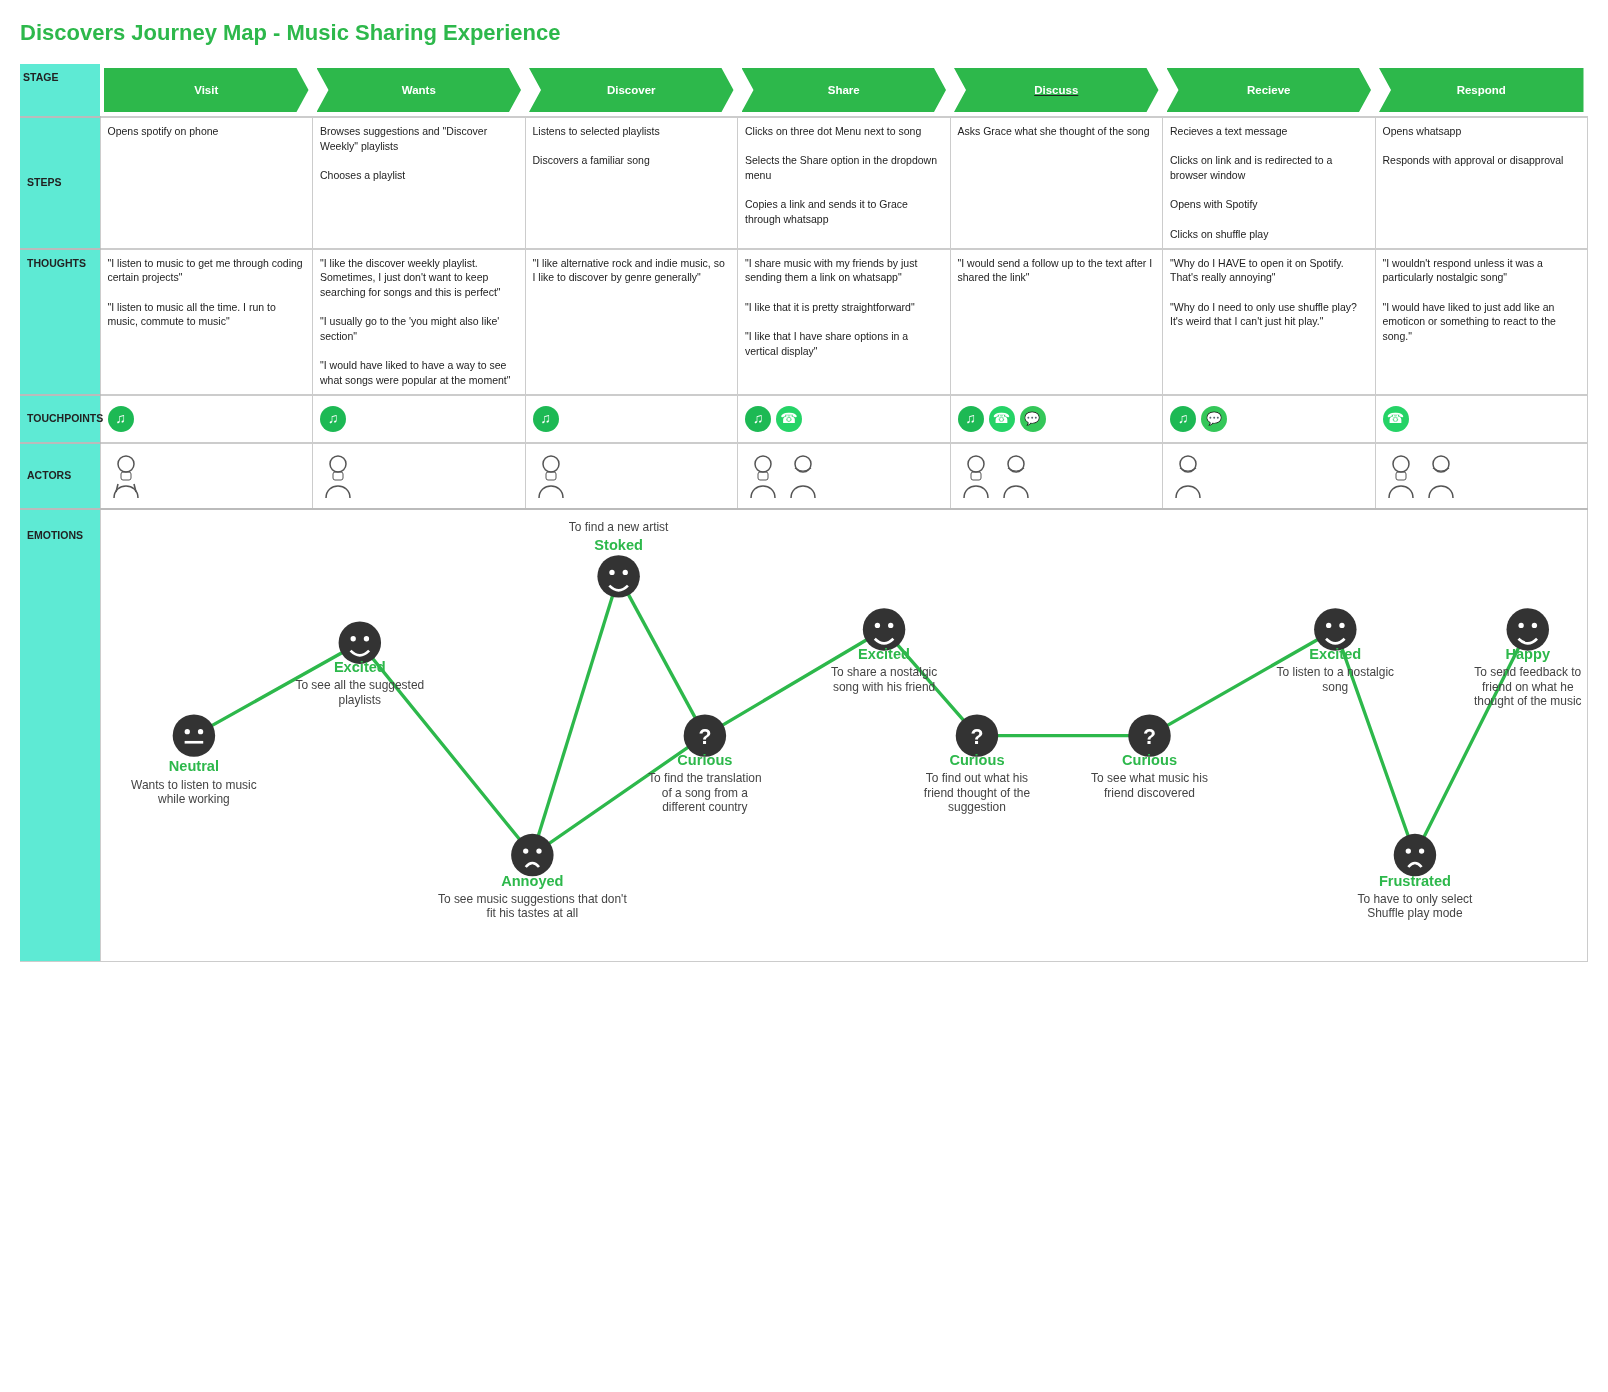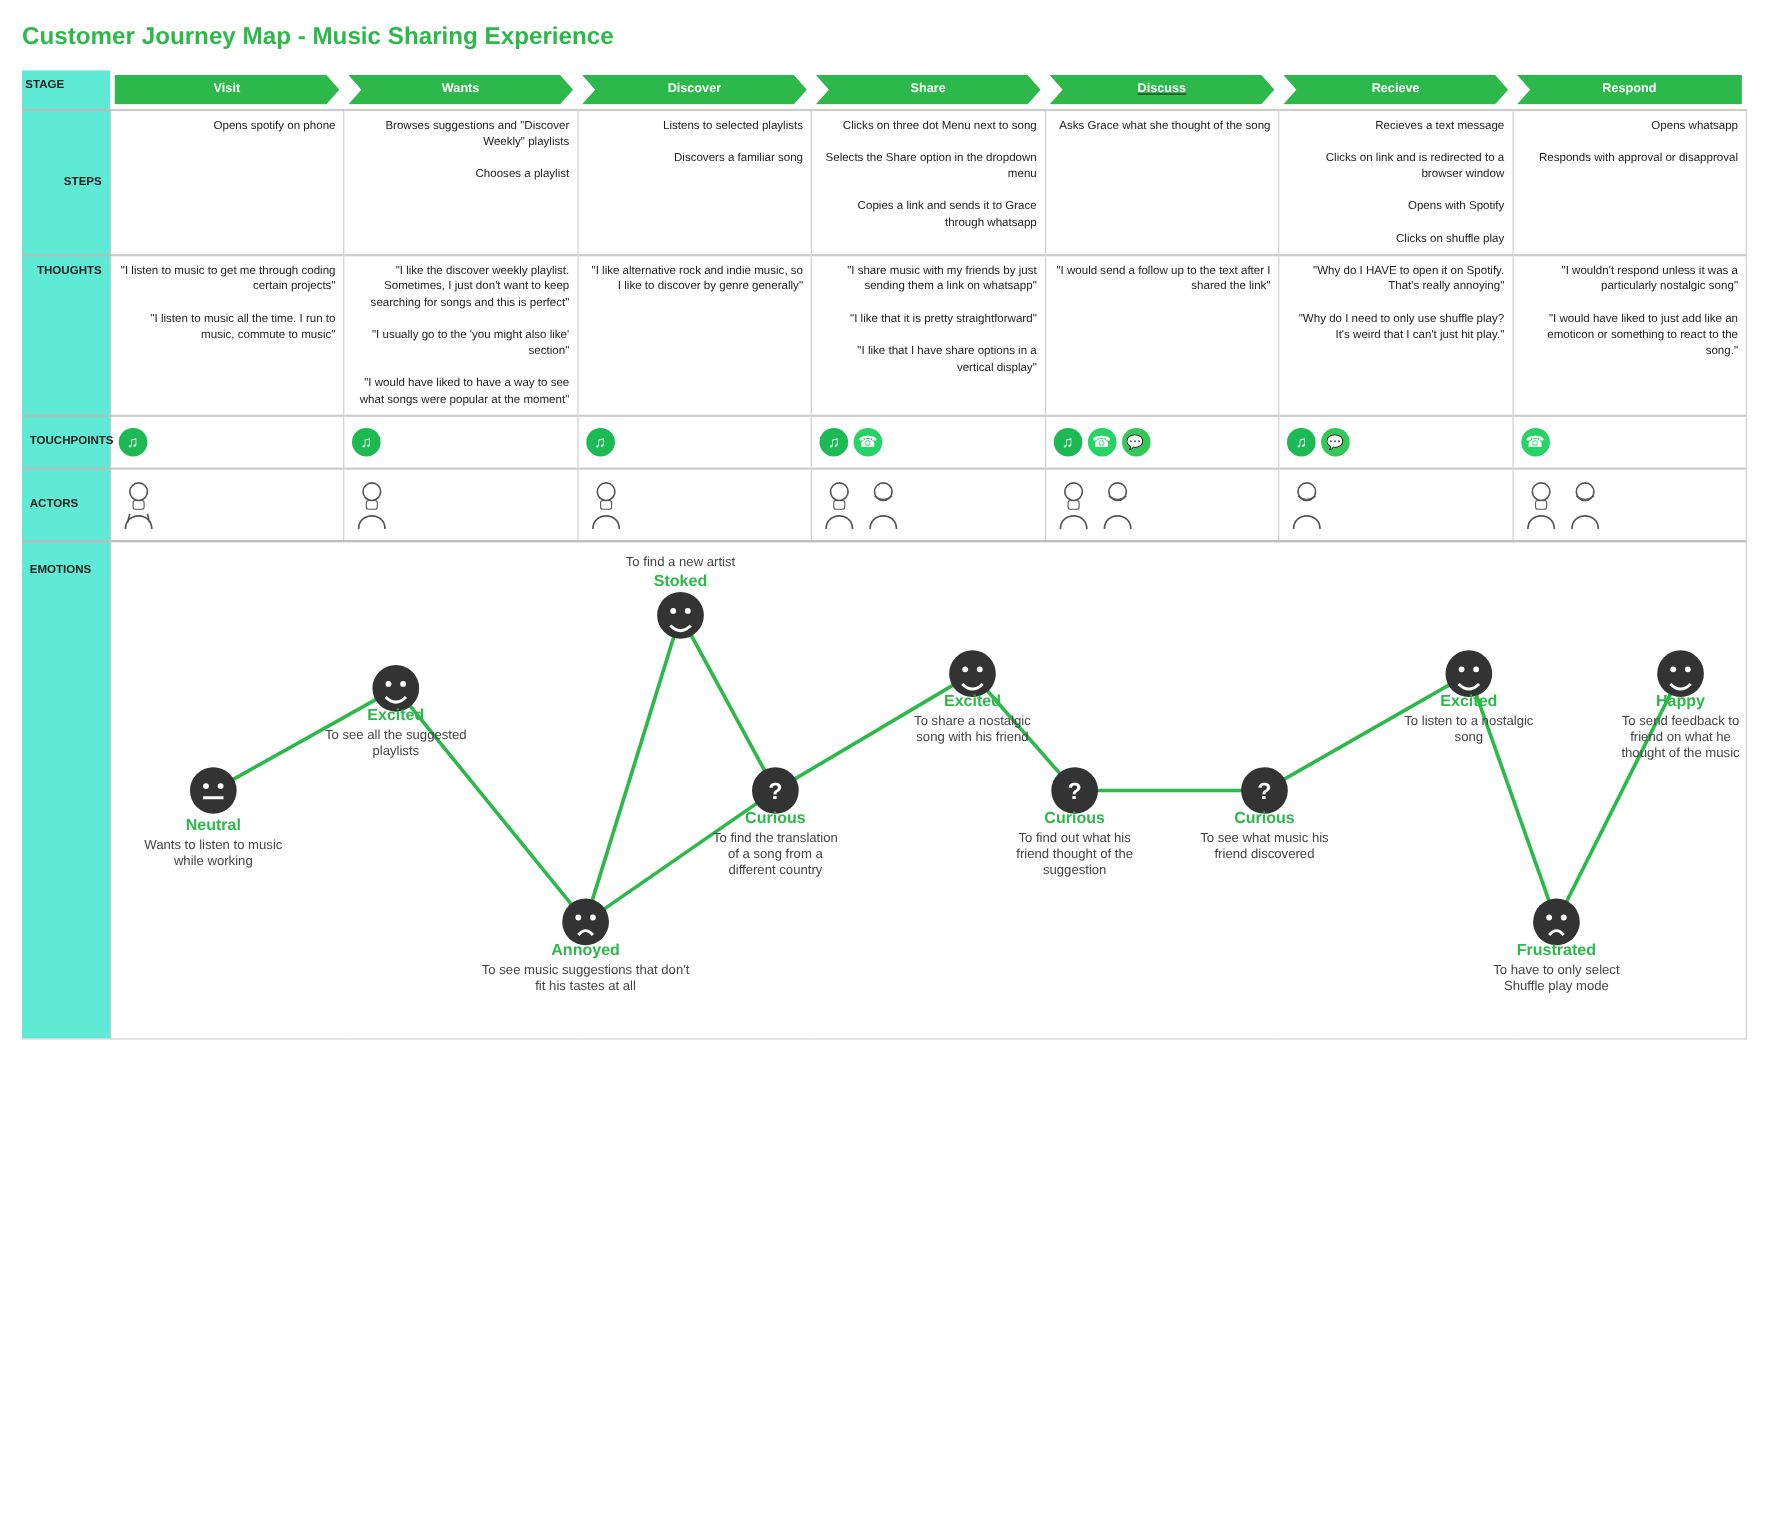--- a/index.html
+++ b/index.html
@@ -45,40 +45,39 @@
       display: flex;
       align-items: center;
       justify-content: center;
       position: relative;
       background: #2db84b;
       color: #fff;
       font-weight: bold;
       font-size: 11.5px;
       text-align: center;
       padding: 8px 4px;
-      height: 27px;
+      height: 44px;
       clip-path: polygon(0 0, calc(100% - 12px) 0, 100% 50%, calc(100% - 12px) 100%, 0 100%, 12px 50%);
       margin: 0 1px;
     }
     .stage-arrow.first {
       clip-path: polygon(0 0, calc(100% - 12px) 0, 100% 50%, calc(100% - 12px) 100%, 0 100%);
     }
     .stage-arrow.last {
       clip-path: polygon(0 0, 100% 0, 100% 100%, 0 100%, 12px 50%);
     }
     .stage-row td {
       border: none;
       padding: 6px 3px;
     }
     .stage-row .row-label {
       border-right: none;
     }
     .steps-row td, .thoughts-row td {
       border-top: 2px solid #ccc;
-      text-align: right;
     }
     .touchpoints-row td, .actors-row td, .emotions-row td {
       border-top: 2px solid #ccc;
     }
     .touchpoint-icons {
       display: flex;
       gap: 5px;
       align-items: center;
       flex-wrap: wrap;
       padding: 4px 0;
@@ -121,21 +120,21 @@
       gap: 4px;
       align-items: center;
       padding: 4px 0;
     }
     .emotion-label-green { fill: #2db84b; font-weight: bold; }
   </style>
 </head>
 <body>
 
 <h1>
-  <span>Customer Journey Map - </span><span style="color:#2db84b">Music Sharing Experience</span>
+  <span>Discovers Journey Map - </span><span style="color:#2db84b">Music Sharing Experience</span>
 </h1>
 
 <table class="map-table">
 
   <tbody>
       <tr class="stage-row">
     <td class="row-label" style="border:none;"><strong>STAGE</strong></td>
     <td style="border:none;padding:4px 3px;">
       <div class="stage-arrow first">Visit</div>
     </td>

